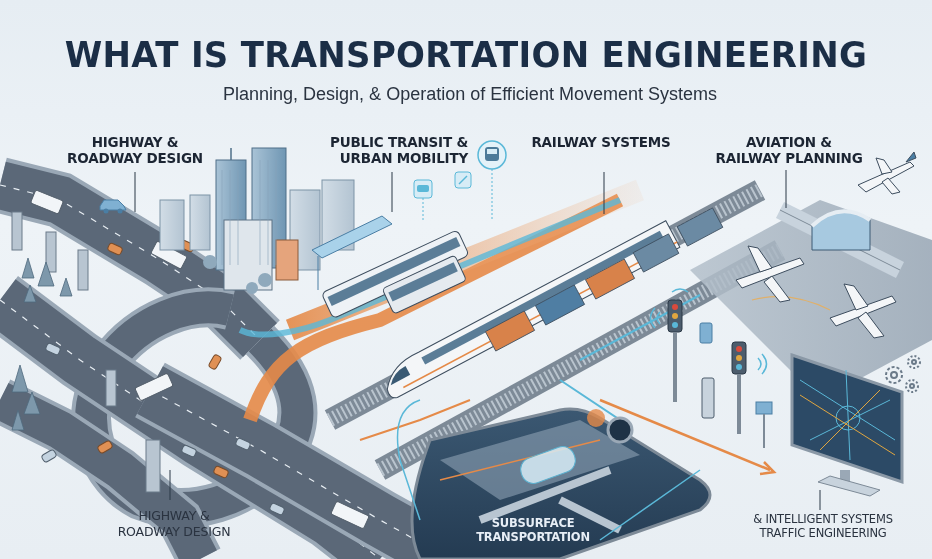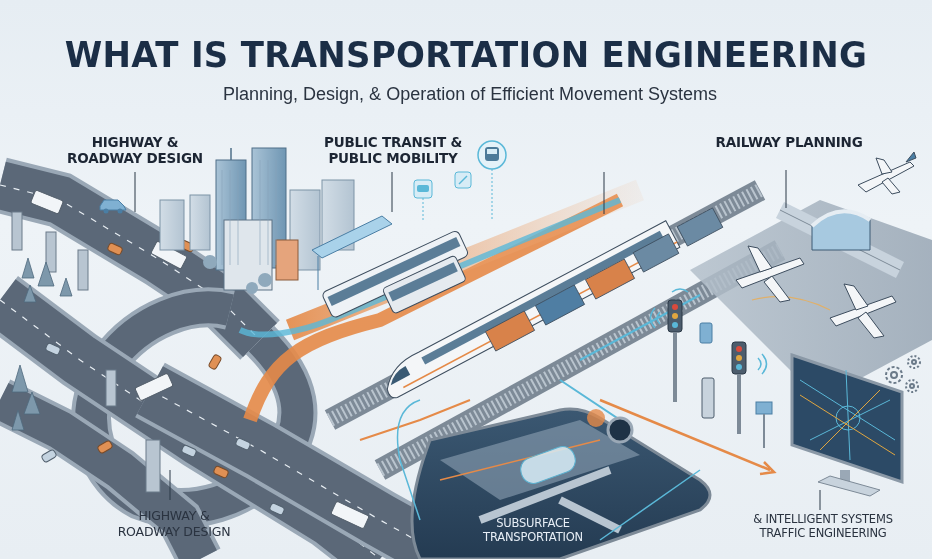--- a/index.html
+++ b/index.html
@@ -22,21 +22,21 @@
     text-align: center; font-size: 18px; color: #2a3340;
     font-family: "Liberation Sans", sans-serif;
   }
   .label {
     position: absolute; text-align: center; font-weight: 700;
     font-size: 13.5px; line-height: 16px; color: #1c2533;
     font-family: "DejaVu Sans", sans-serif;
     letter-spacing: -0.2px;
   }
   .label.sub { font-weight: 400; font-size: 12.5px; color: #2a3340; }
-  .label.dark { color: #e7eef6; font-weight: 400; }
+  .label.dark { color: #e7eef6; font-weight: 700; }
   .scene { position: absolute; left: 0; top: 0; width: 932px; height: 559px; }
 </style>
 </head>
 <body>
 
 <svg class="scene" viewBox="0 0 932 559" xmlns="http://www.w3.org/2000/svg">
   <defs>
     <linearGradient id="bldg" x1="0" x2="1">
       <stop offset="0" stop-color="#a9c3d6"></stop>
         <stop offset="1" stop-color="#6f96b3"></stop>
@@ -309,27 +309,29 @@
   </g>
 </svg>
 
 <h1 class="title">WHAT IS TRANSPORTATION ENGINEERING</h1>
 <p class="subtitle">Planning, Design, &amp; Operation of Efficient Movement Systems</p>
 
 <div class="label" style="left:55px; top:134px; width:160px;">
   <div>HIGHWAY &amp;</div>
   <div>ROADWAY DESIGN</div>
 </div>
-<div class="label" style="left:318px; top:134px; width:150px;">
+<div class="label" style="left:318px; top:134px; width:150px;text-align:right;">
   <div>PUBLIC TRANSIT &amp;</div>
-  <div>PUBLIC MOBILITY</div>
+  <div>URBAN MOBILITY</div>
 </div>
 <div class="label" style="left:526px; top:134px; width:150px;">
+  <div>RAILWAY SYSTEMS</div>
 </div>
 <div class="label" style="left:704px; top:134px; width:170px;">
+  <div>AVIATION &amp;</div>
   <div>RAILWAY PLANNING</div>
 </div>
 <div class="label sub" style="left:104px; top:508px; width:140px;">
   <div>HIGHWAY &amp;</div>
   <div>ROADWAY DESIGN</div>
 </div>
 <div class="label dark" style="left:468px; top:516px; width:130px; font-size:11.5px; line-height:14px;">
   <div>SUBSURFACE</div>
   <div>TRANSPORTATION</div>
 </div>

